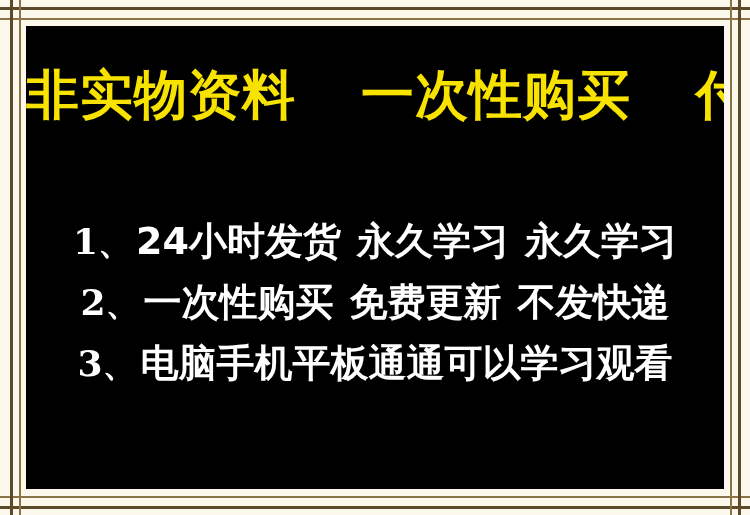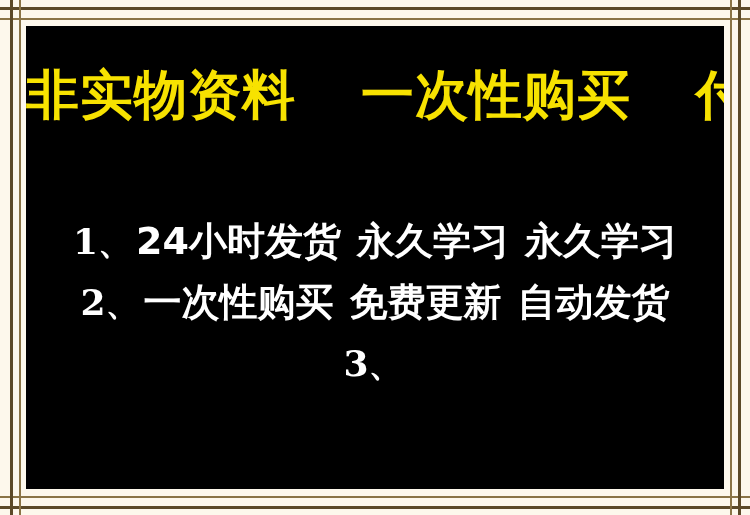--- a/index.html
+++ b/index.html
@@ -139,23 +139,24 @@
         <span class="phrase">永久学习</span>
       </div>
 
       <div class="bullet">
         <span class="num">2</span>
         <span class="dot">、</span>
         <span class="phrase">一次性购买</span>
         <span class="sp"></span>
         <span class="phrase">免费更新</span>
         <span class="sp"></span>
-        <span class="phrase">自动发货</span>
+        <span class="phrase">不发快递</span>
       </div>
 
       <div class="bullet">
         <span class="num">3</span>
         <span class="dot">、</span>
+        <span class="phrase">电脑手机平板通通可以学习观看</span>
       </div>
 
     </div>
   </div>
 </div>
 
 </body></html>

